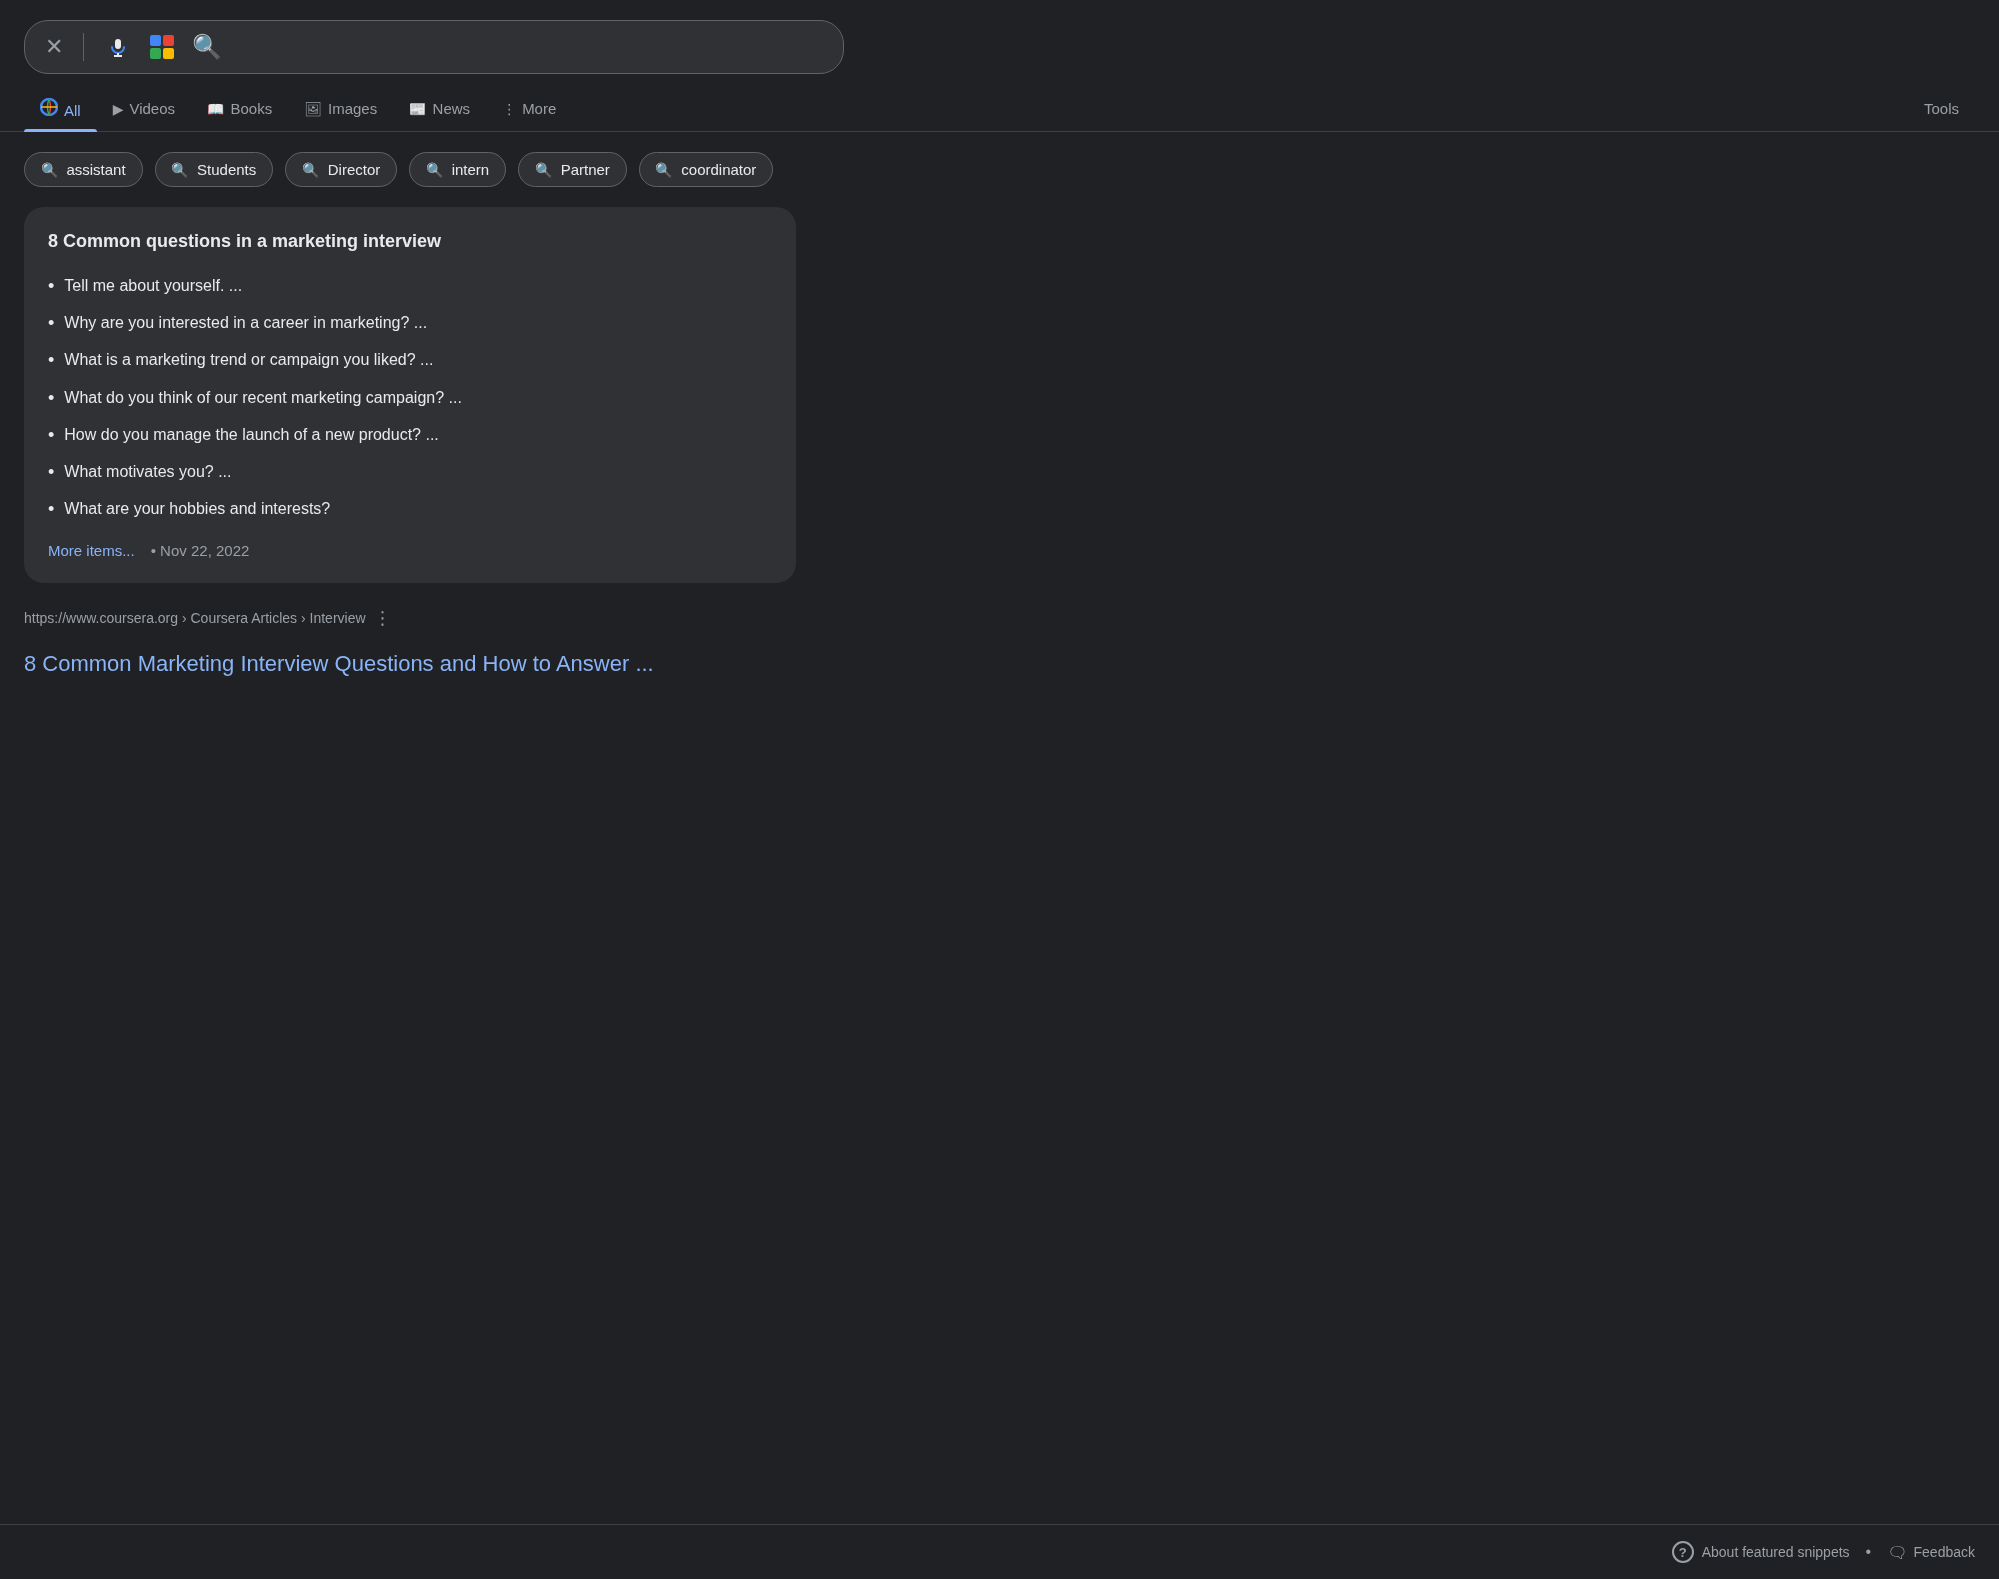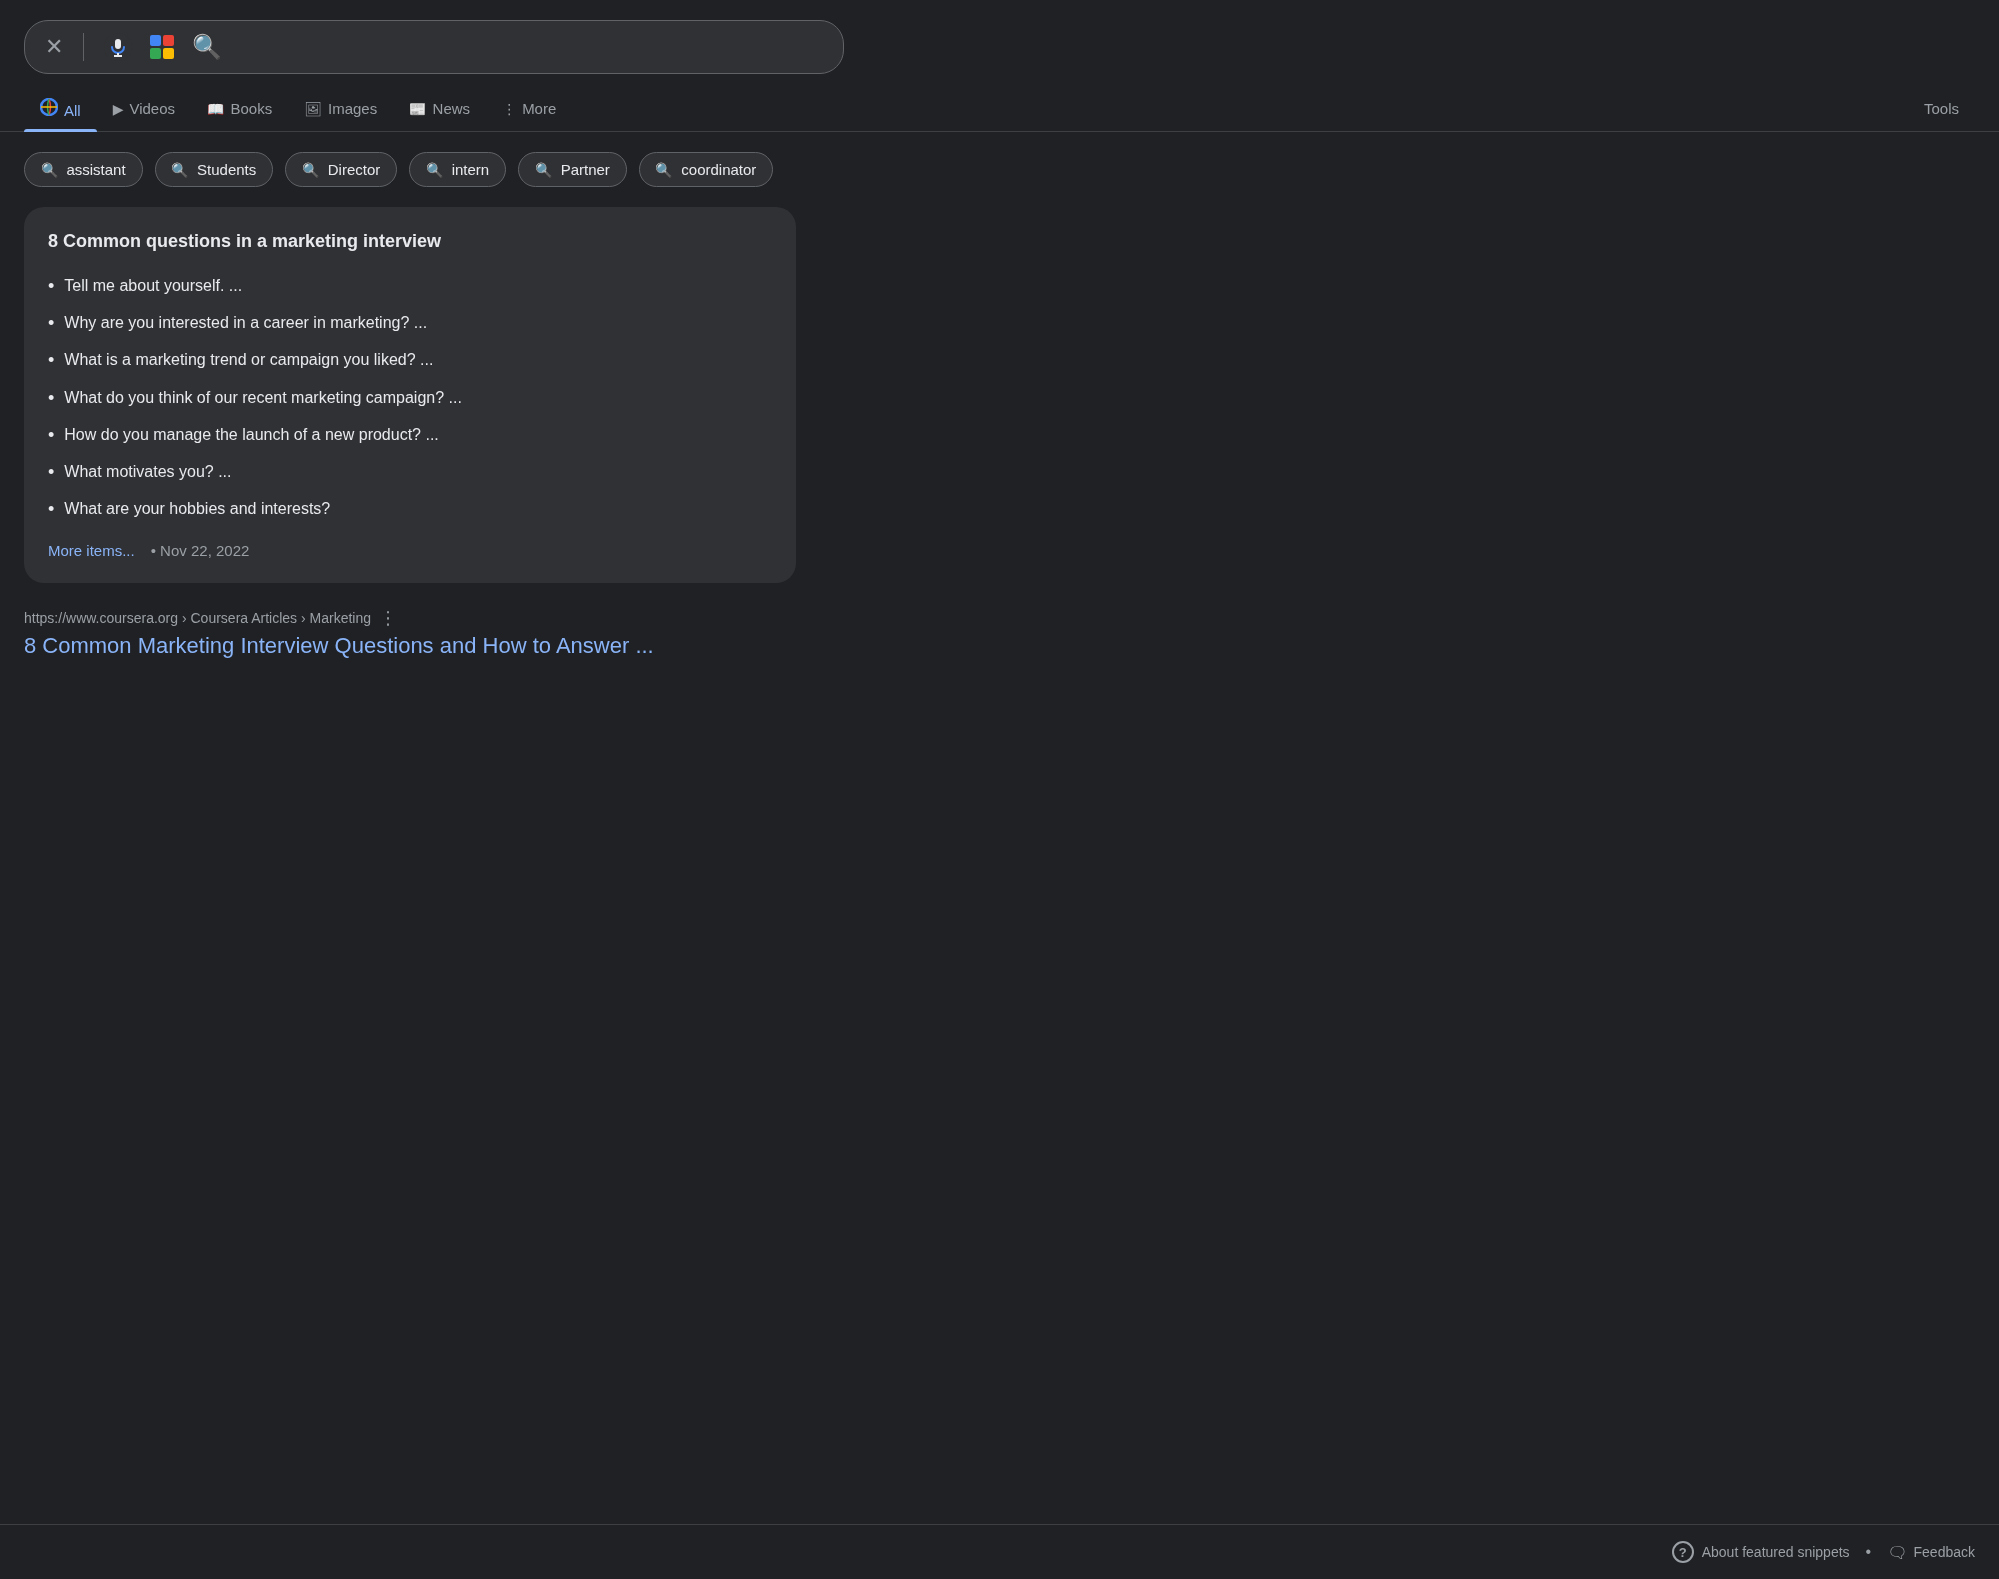--- a/index.html
+++ b/index.html
@@ -228,21 +228,21 @@
     .result-url-dots {
       color: #9aa0a6;
       font-size: 18px;
       cursor: pointer;
     }
 
     .result-title {
       font-size: 22px;
       color: #8ab4f8;
       cursor: pointer;
-      margin-top: 2px;
+      margin-top: 20px;
       line-height: 1.4;
     }
 
     
     .bottom-bar {
       position: fixed;
       bottom: 0;
       left: 0;
       right: 0;
       border-top: 1px solid #3c4043;
@@ -419,21 +419,21 @@
       </li>
     </ul>
     <div class="more-items-row">
       <a class="more-items-link">More items...</a>
       <span class="more-items-date">• <span>Nov 22, 2022</span></span>
     </div>
   </div>
 
   <div class="result-source">
     <div class="result-url">
-      <span>https://www.coursera.org › Coursera Articles › Marketing</span>
+      <span>https://www.coursera.org › Coursera Articles › Interview</span>
       <span class="result-url-dots">⋮</span>
     </div>
     <div class="result-title">8 Common Marketing Interview Questions and How to Answer ...</div>
   </div>
 
 </div>
 
 <div class="bottom-bar">
   <div class="about-snippets">
     <div class="about-icon">?</div>

